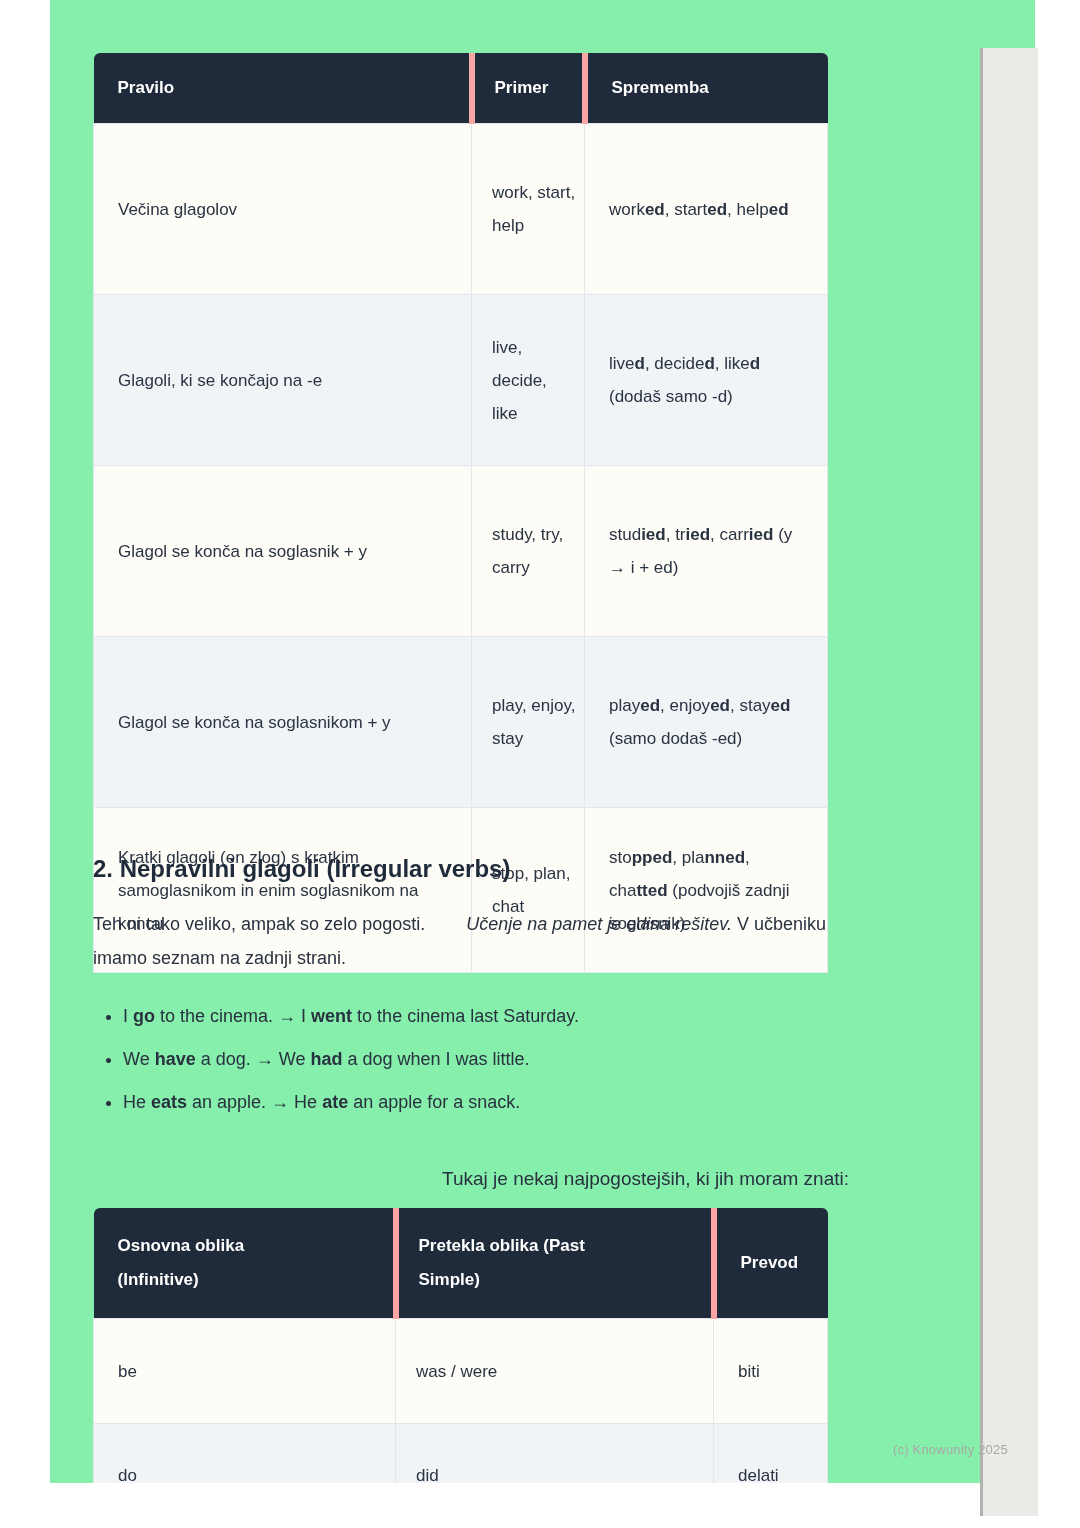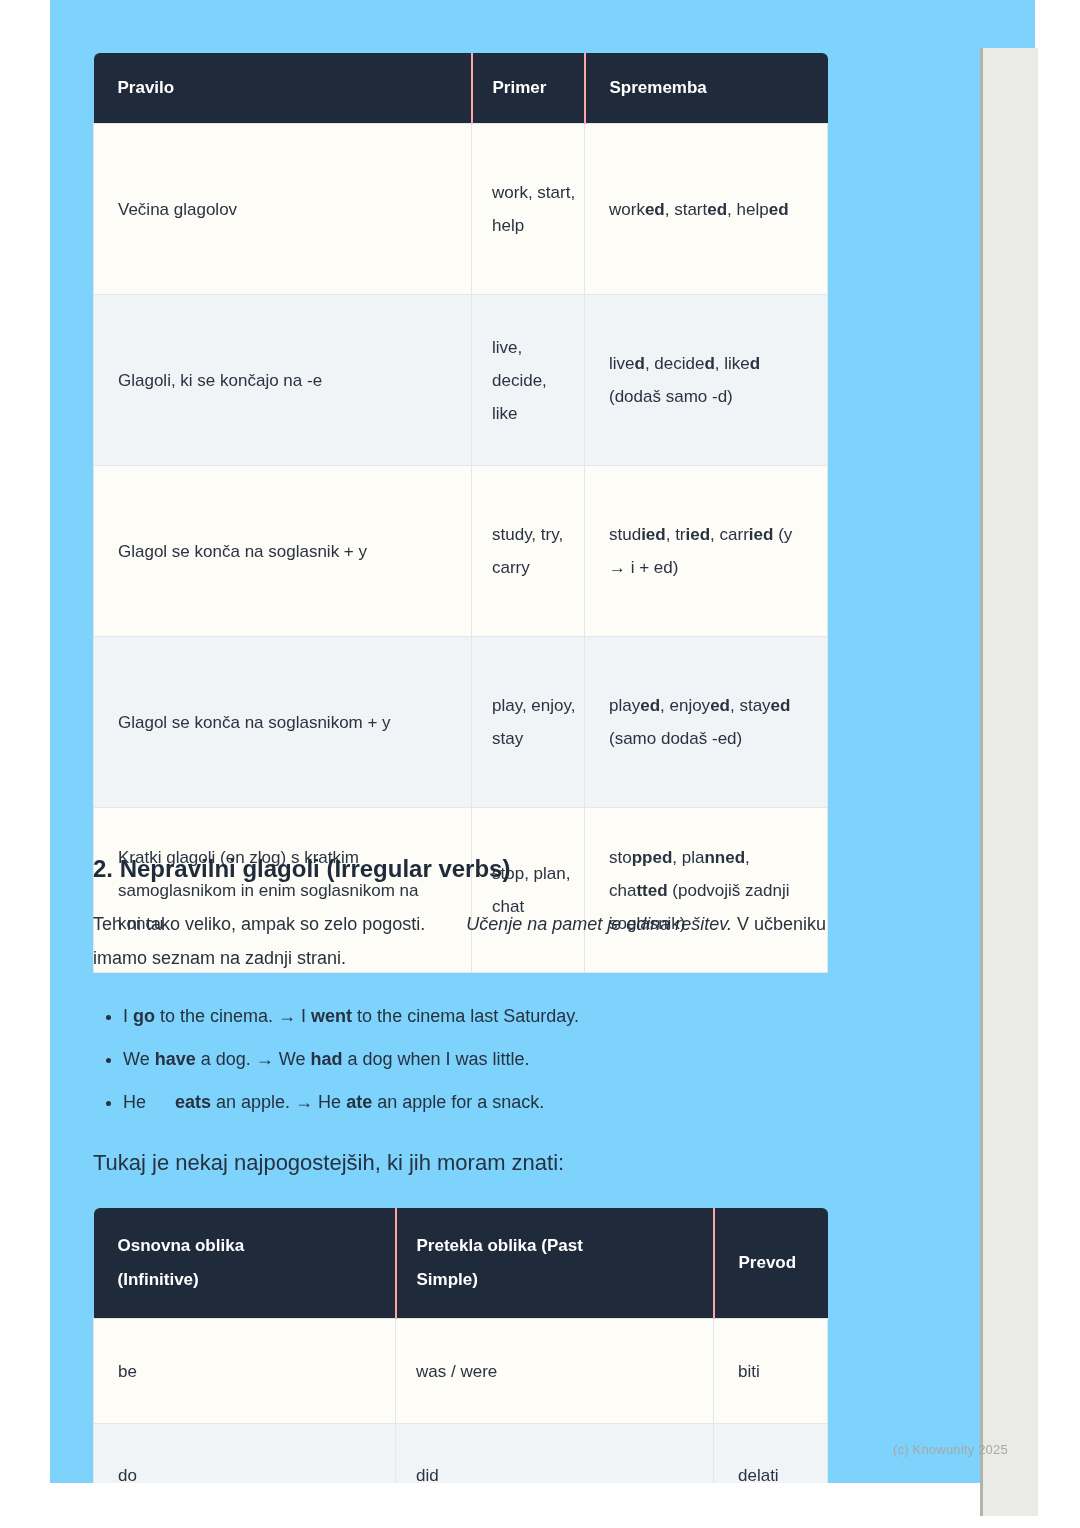--- a/index.html
+++ b/index.html
@@ -4,31 +4,31 @@
 <style>
   html,body{margin:0;padding:0;}
   body{
     width:1080px;height:1528px;position:relative;overflow:hidden;
     background:#ffffff;
     font-family:"Liberation Sans", sans-serif;
     color:#28313f;
   }
   .page{
     position:absolute;left:50px;top:0;width:985px;height:1483px;
-    background:#7dd3fc;overflow:hidden;
+    background:#86efac;overflow:hidden;
   }
   .content{position:absolute;left:43px;top:0;width:734px;height:100%;}
 
   
   table.tbl{width:734px;table-layout:fixed;border-collapse:collapse;}
   .tbl th{
     background:#1f2b3a;color:#ffffff;font-size:17px;font-weight:700;
     text-align:left;vertical-align:middle;padding:0 10px 0 24px;
   }
-  .tbl th+th{border-left:2px solid #fca5a5;}
+  .tbl th+th{border-left:6px solid #fca5a5;}
   .tbl th:first-child{border-top-left-radius:6px;}
   .tbl th:last-child{border-top-right-radius:6px;}
   .tbl td{
     border:1px solid #e3e6ea;background:#fdfcf6;
     font-size:17px;line-height:33px;color:#2a3342;
     vertical-align:middle;padding:16px 20px 16px 24px;
     overflow:hidden;
   }
   .tbl tr.alt td{background:#f1f4f7;}
   .tbl td.c2{padding:16px 8px 16px 20px;}
@@ -47,22 +47,22 @@
   .tbl1{position:absolute;left:0;top:53px;}
   h2.section{
     position:absolute;left:0;top:853px;margin:0;
     font-size:24px;line-height:32px;font-weight:700;color:#1f2b3a;
   }
   .para1{position:absolute;left:0;top:907px;width:740px;margin:0;
     font-size:18px;line-height:34px;}
   ul.examples{position:absolute;left:0;top:999px;width:724px;margin:0;
     padding:0 0 0 30px;list-style:disc;}
   ul.examples li{font-size:18px;line-height:34px;margin:0 0 9px 0;}
-  .para2{position:absolute;left:0;top:1146px;width:740px;margin:0;
-    font-size:22px;line-height:34px;}
+  .para2{position:absolute;left:0;top:1146px;width:740px;margin:16px;
+    font-size:19px;line-height:34px;text-align:right;}
   .tbl2{position:absolute;left:0;top:1208px;}
 
   
   .scroll-strip{
     position:absolute;left:980px;top:48px;width:55px;height:1468px;
     background:#eaeae6;border-left:3px solid #b2b2af;z-index:2;
   }
   .watermark{
     position:absolute;left:893px;top:1442px;z-index:3;
     font-size:13px;color:#a8a8a4;letter-spacing:0.2px;white-space:nowrap;
@@ -116,21 +116,21 @@
       </tbody>
     </table>
 
     <h2 class="section">2. Nepravilni glagoli (Irregular verbs)</h2>
 
     <p class="para1"><span>Teh ni tako veliko, ampak so zelo pogosti. </span><span style="font-style: italic; margin-left: 36px;">Učenje na pamet je edina rešitev.</span><span> V učbeniku imamo seznam na zadnji strani.</span></p>
 
     <ul class="examples">
       <li><span>I </span><span style="font-weight: 700;">go</span><span> to the cinema. → I </span><span style="font-weight: 700;">went</span><span> to the cinema last Saturday.</span></li>
       <li><span>We </span><span style="font-weight: 700;">have</span><span> a dog. → We </span><span style="font-weight: 700; text-align: right;">had</span><span> a dog when I was little.</span></li>
-      <li><span>He </span><span style="font-weight: 700; margin-left: 24px;">eats</span><span> an apple. → He </span><span style="font-weight: 700;">ate</span><span> an apple for a snack.</span></li>
+      <li><span>He </span><span style="font-weight: 700;">eats</span><span> an apple. → He </span><span style="font-weight: 700;">ate</span><span> an apple for a snack.</span></li>
     </ul>
 
     <p class="para2">Tukaj je nekaj najpogostejših, ki jih moram znati:</p>
 
     <table class="tbl tbl2">
       <colgroup>
           <col style="width:302px">
           <col style="width:318px">
           <col style="width:114px">
         </colgroup>

